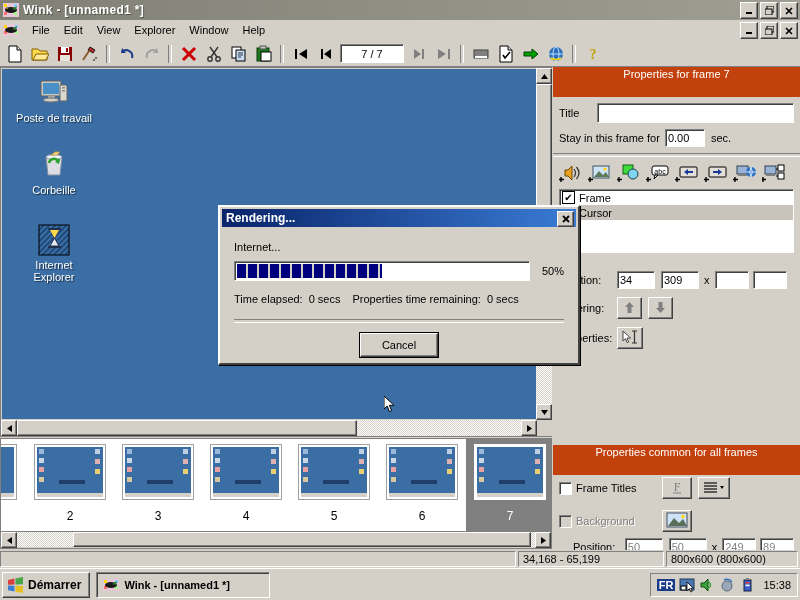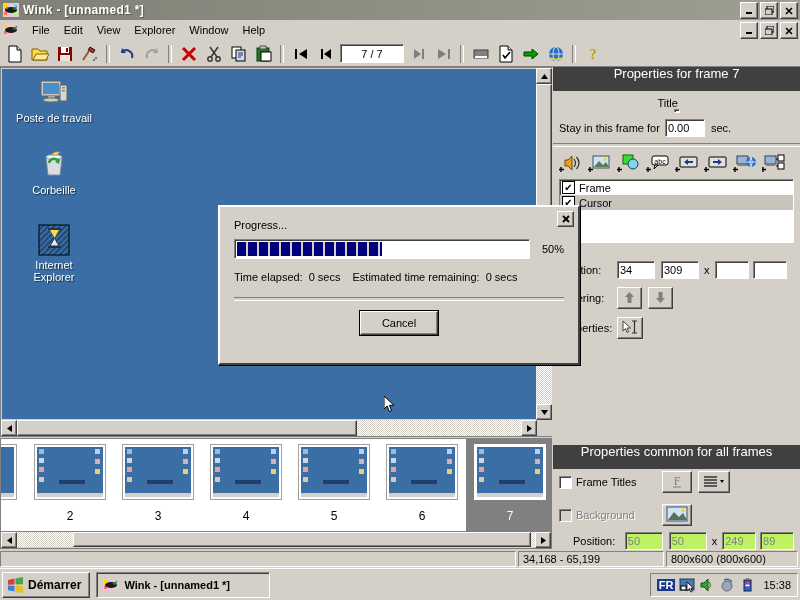--- a/index.html
+++ b/index.html
@@ -92,33 +92,33 @@
     box-sizing:border-box;
   }
 
   
   .dicon{position:absolute;width:80px;text-align:center;color:#fff;font-size:11px;line-height:12px;text-shadow:1px 1px 1px rgba(0,0,0,.6);}
   .dicon .glyph{display:block;margin:0 auto 3px auto;width:32px;height:32px;}
 
   
   .rpanel{position:absolute;left:553px;top:67px;width:247px;height:370px;background:#d4d0c8;}
   .panel-header{
-    background:#404040;color:#fff;text-align:center;font-size:13px;
-    height:24px;line-height:14px;
+    background:#c2410c;color:#fff;text-align:center;font-size:11px;
+    height:30px;line-height:14px;
   }
   .row{display:flex;align-items:center;padding:4px 6px;}
   .lbl{font-size:11px;color:#000;}
   .lbl.dim{color:#808080;text-shadow:1px 1px 0 #fff;}
   .tfield{
     background:#fff;border-top:1px solid #808080;border-left:1px solid #808080;
     border-right:1px solid #fff;border-bottom:1px solid #fff;
     box-shadow:inset 1px 1px 0 #404040;
     font-size:11px;padding:1px 2px;box-sizing:border-box;height:18px;line-height:15px;
   }
-  .tfield.dis{background:#bef264;color:#808080;}
+  .tfield.dis{background:#ffffff;color:#808080;}
   .sepline{height:2px;border-top:1px solid #808080;border-bottom:1px solid #fff;margin:2px 0;}
   .objtb{display:flex;padding:3px 4px;}
   .objbtn{width:28px;height:22px;margin-right:1px;display:flex;align-items:center;justify-content:center;}
   .listbox{
     margin:2px 6px;height:62px;background:#fff;
     border-top:1px solid #808080;border-left:1px solid #808080;
     border-right:1px solid #fff;border-bottom:1px solid #fff;
     box-shadow:inset 1px 1px 0 #404040;
     position:relative;overflow:hidden;
   }
@@ -543,21 +543,21 @@
         <svg width="5" height="7" viewBox="0 0 5 7">
             <path d="M5 3.5 L0 0 L0 7 Z" fill="#000"></path>
           </svg>
       </div>
     </div>
   </div>
 
   <div class="rpanel">
     <div class="panel-header">Properties for frame 7</div>
 
-    <div class="row" style="padding-top:6px;flex-direction:column;">
+    <div class="row" style="padding-top:6px;">
       <div class="lbl" style="width:38px;">Title</div>
       <div class="tfield" style="flex:1;height:20px;"></div>
     </div>
 
     <div class="row" style="padding-top:2px;">
       <div class="lbl">Stay in this frame for</div>
       <div class="tfield" style="width:40px;margin-left:5px;">0.00</div>
       <div class="lbl" style="margin-left:6px;">sec.</div>
     </div>
 
@@ -919,40 +919,43 @@
             <rect x="7" y="1" width="3" height="2" fill="#808080"></rect>
             <rect x="6.5" y="5" width="4" height="1.6" fill="#e04040"></rect>
             <rect x="6.5" y="7.6" width="4" height="1.6" fill="#fff"></rect>
           </svg>
       </span>
       <span style="font-size:11px;margin-left:4px;">15:38</span>
     </div>
   </div>
 
   <div class="dialog">
+    <div class="dlg-title">
+      <span>Rendering...</span>
+    </div>
     <div class="dlg-close">
       <svg width="8" height="8" viewBox="0 0 8 8">
           <path d="M1 1 L7 7 M7 1 L1 7" stroke="#000" stroke-width="1.8"></path>
         </svg>
     </div>
 
     <div style="padding:12px 14px 0 14px;">
-      <div style="font-size:11px;">Progress...</div>
+      <div style="font-size:11px;">Internet...</div>
 
       <div style="display:flex;align-items:center;margin-top:8px;">
         <div class="progress-outer" style="flex:1;">
           <div class="progress-bar" id="progress-fill" style="width:50%;"></div>
         </div>
         <div style="width:34px;text-align:right;font-size:11px;">50%</div>
       </div>
 
       <div style="display:flex;align-items:center;margin-top:12px;font-size:11px;gap:6px;">
         <span>Time elapsed:</span>
         <span>0 secs</span>
-        <span style="margin-left:6px;">Estimated time remaining:</span>
+        <span style="margin-left:6px;">Properties time remaining:</span>
         <span>0 secs</span>
       </div>
 
       <div style="height:2px;border-top:1px solid #808080;border-bottom:1px solid #fff;margin-top:14px;"></div>
 
       <div style="margin-top:10px;">
         <div class="dlg-btn">Cancel</div>
       </div>
     </div>
   </div>

